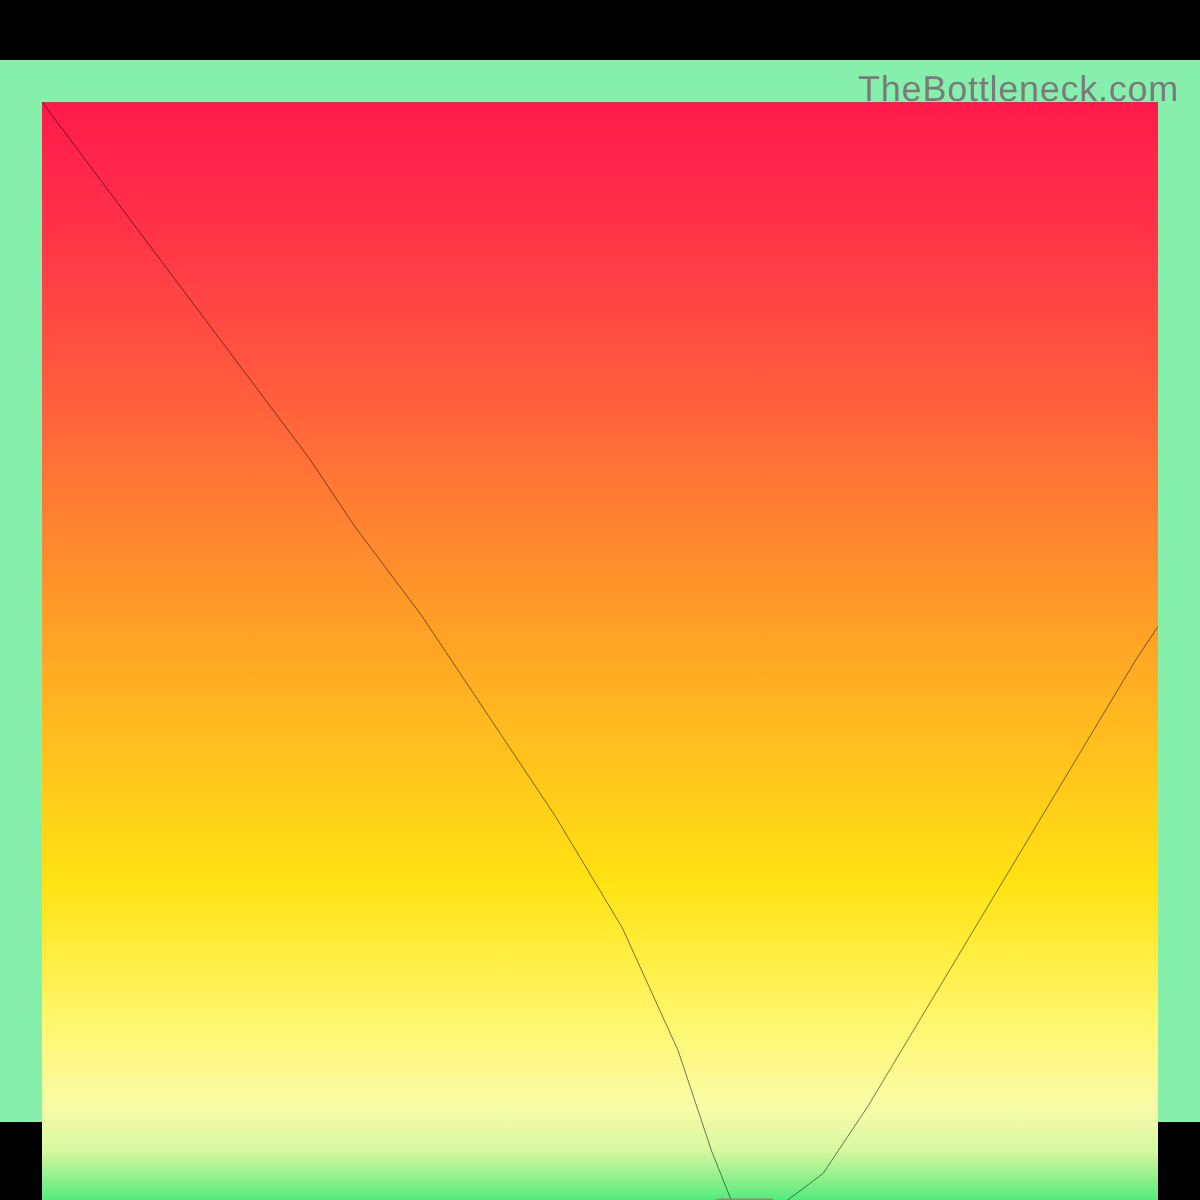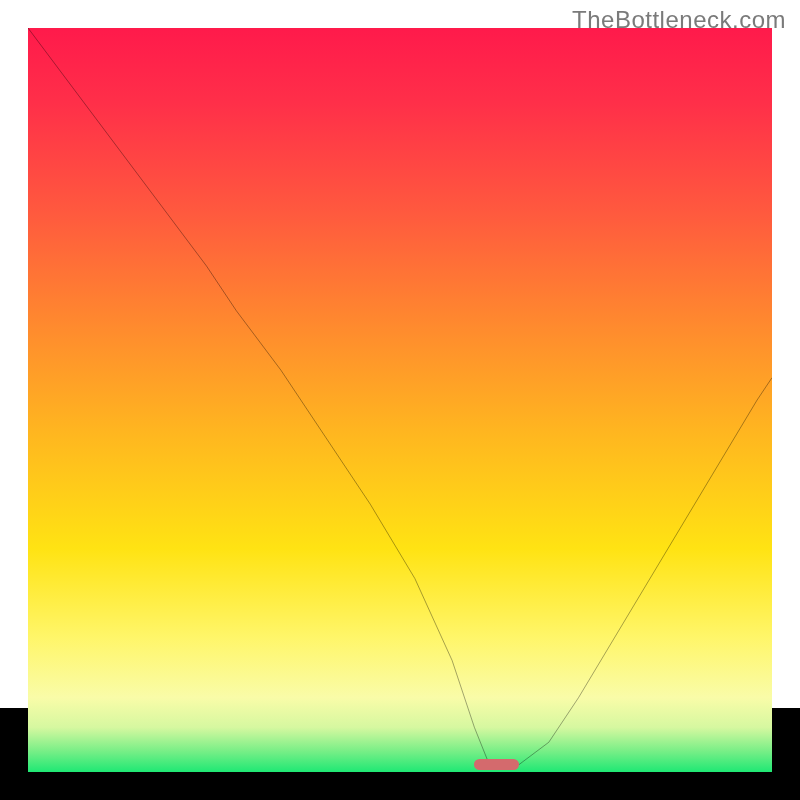--- a/index.html
+++ b/index.html
@@ -8,21 +8,22 @@
     width: 800px;
     height: 800px;
     background: #000;
     overflow: hidden;
     font-family: Arial, Helvetica, sans-serif;
   }
   .frame {
     position: relative;
     width: 800px;
     height: 708px;
-    background: #ffffff;
+    background: #86efac;
+    margin-top: 40px;
   }
   .watermark {
     position: absolute;
     top: 6px;
     right: 14px;
     color: #7a7a7a;
     font-size: 24px;
     font-weight: 400;
     letter-spacing: 0.5px;
     z-index: 10;

